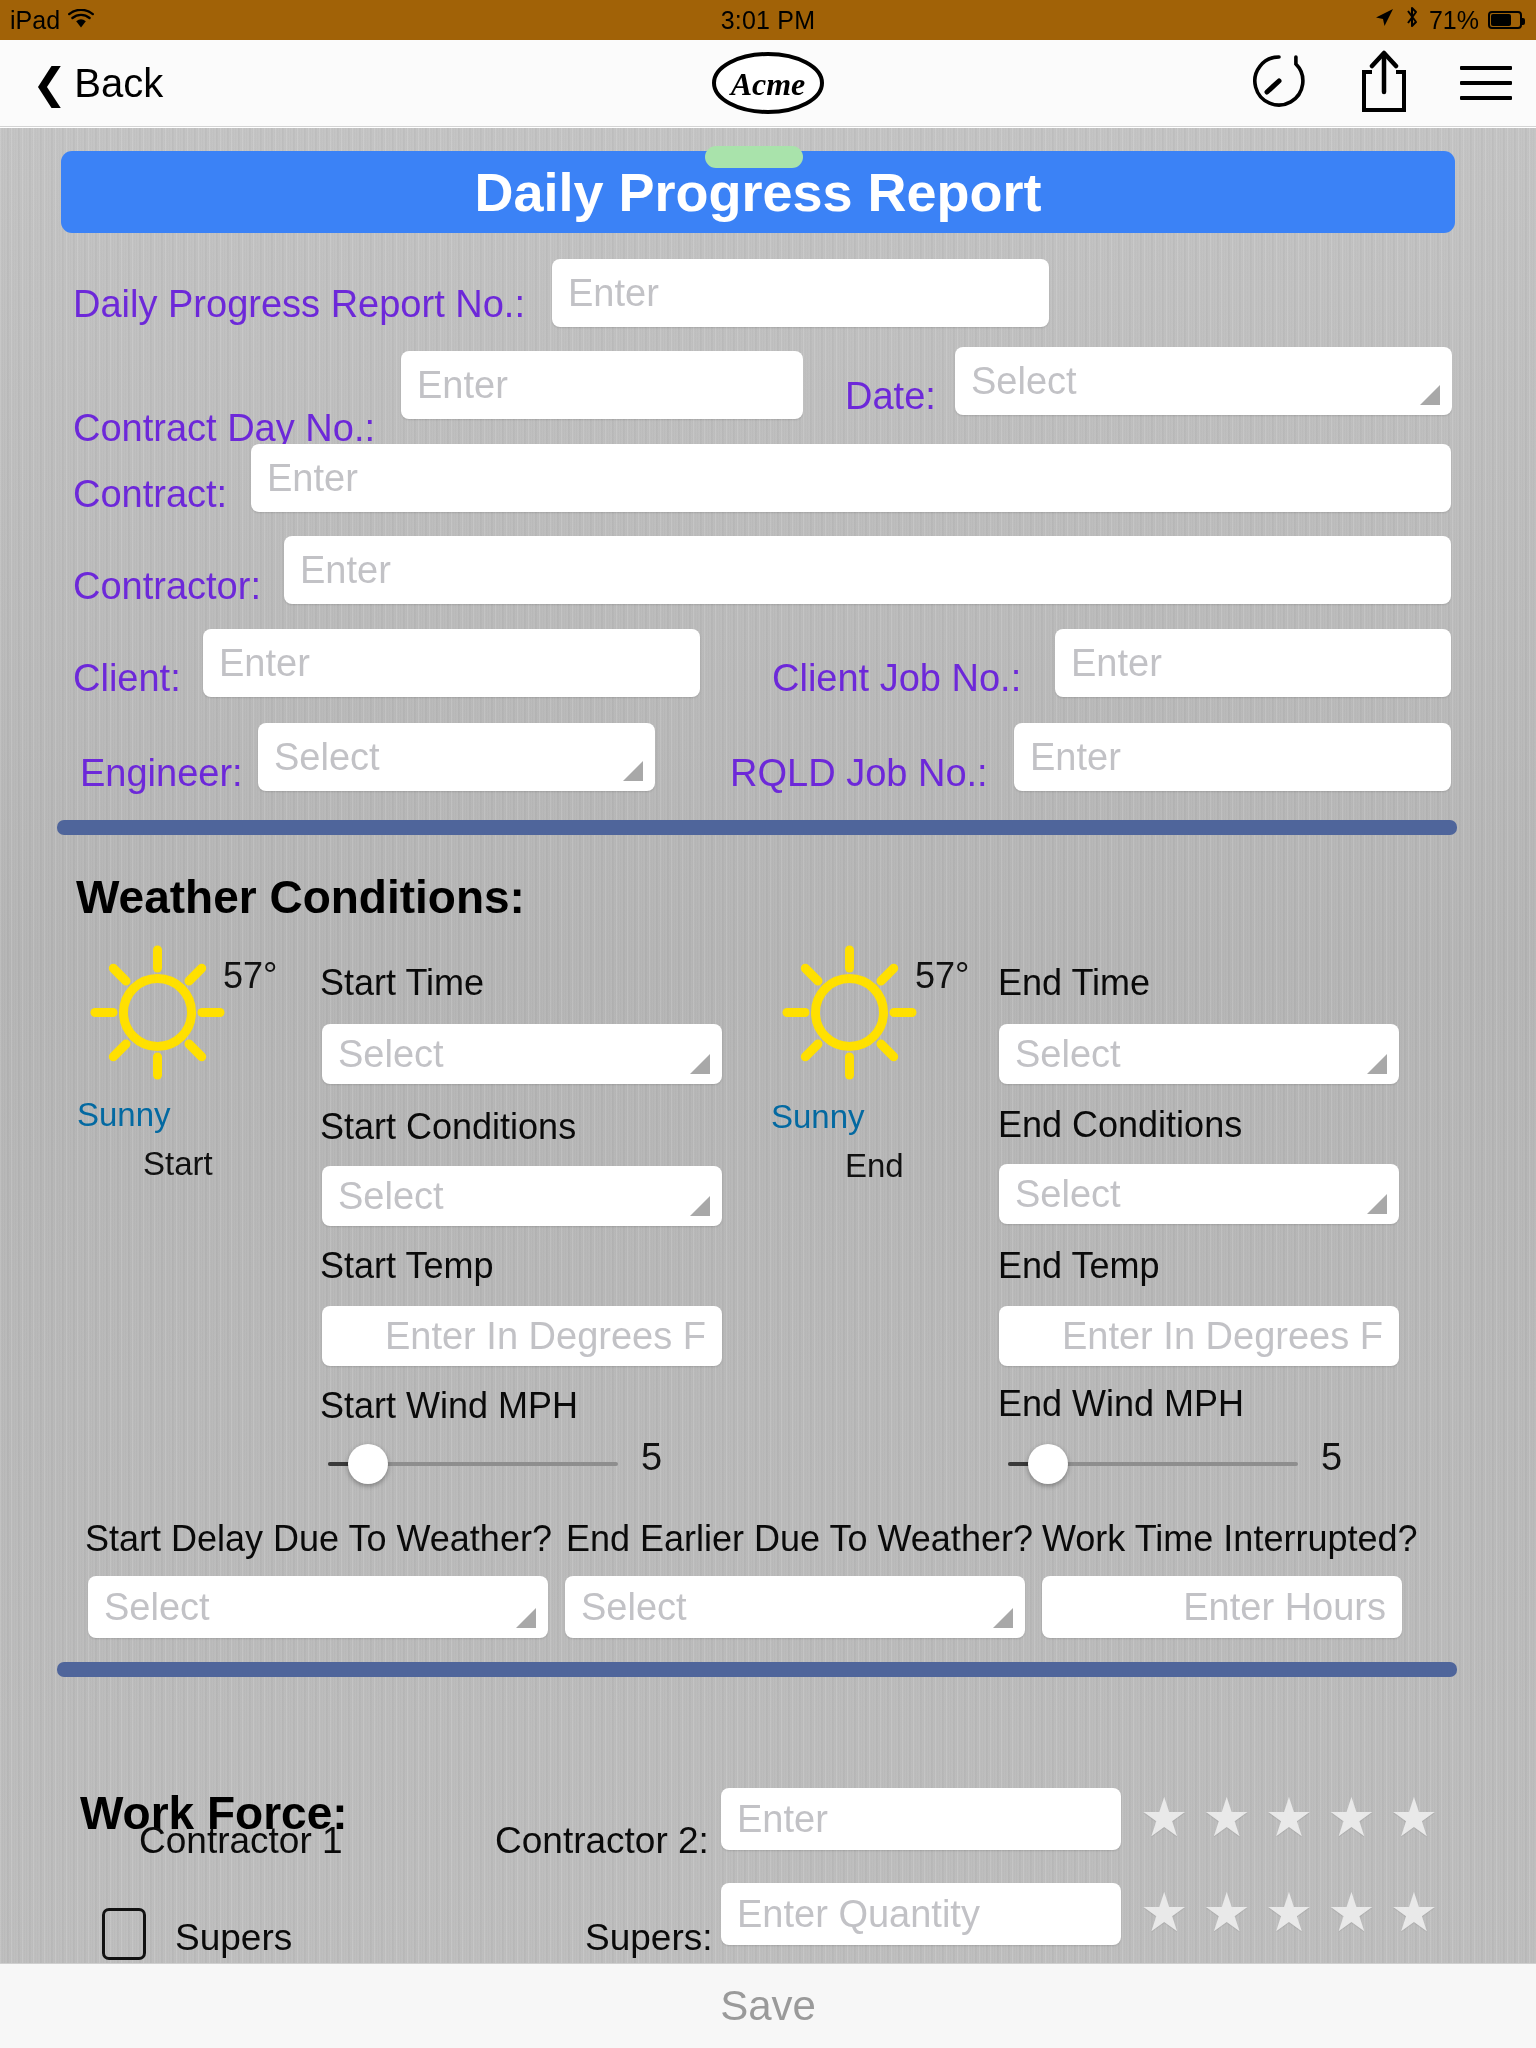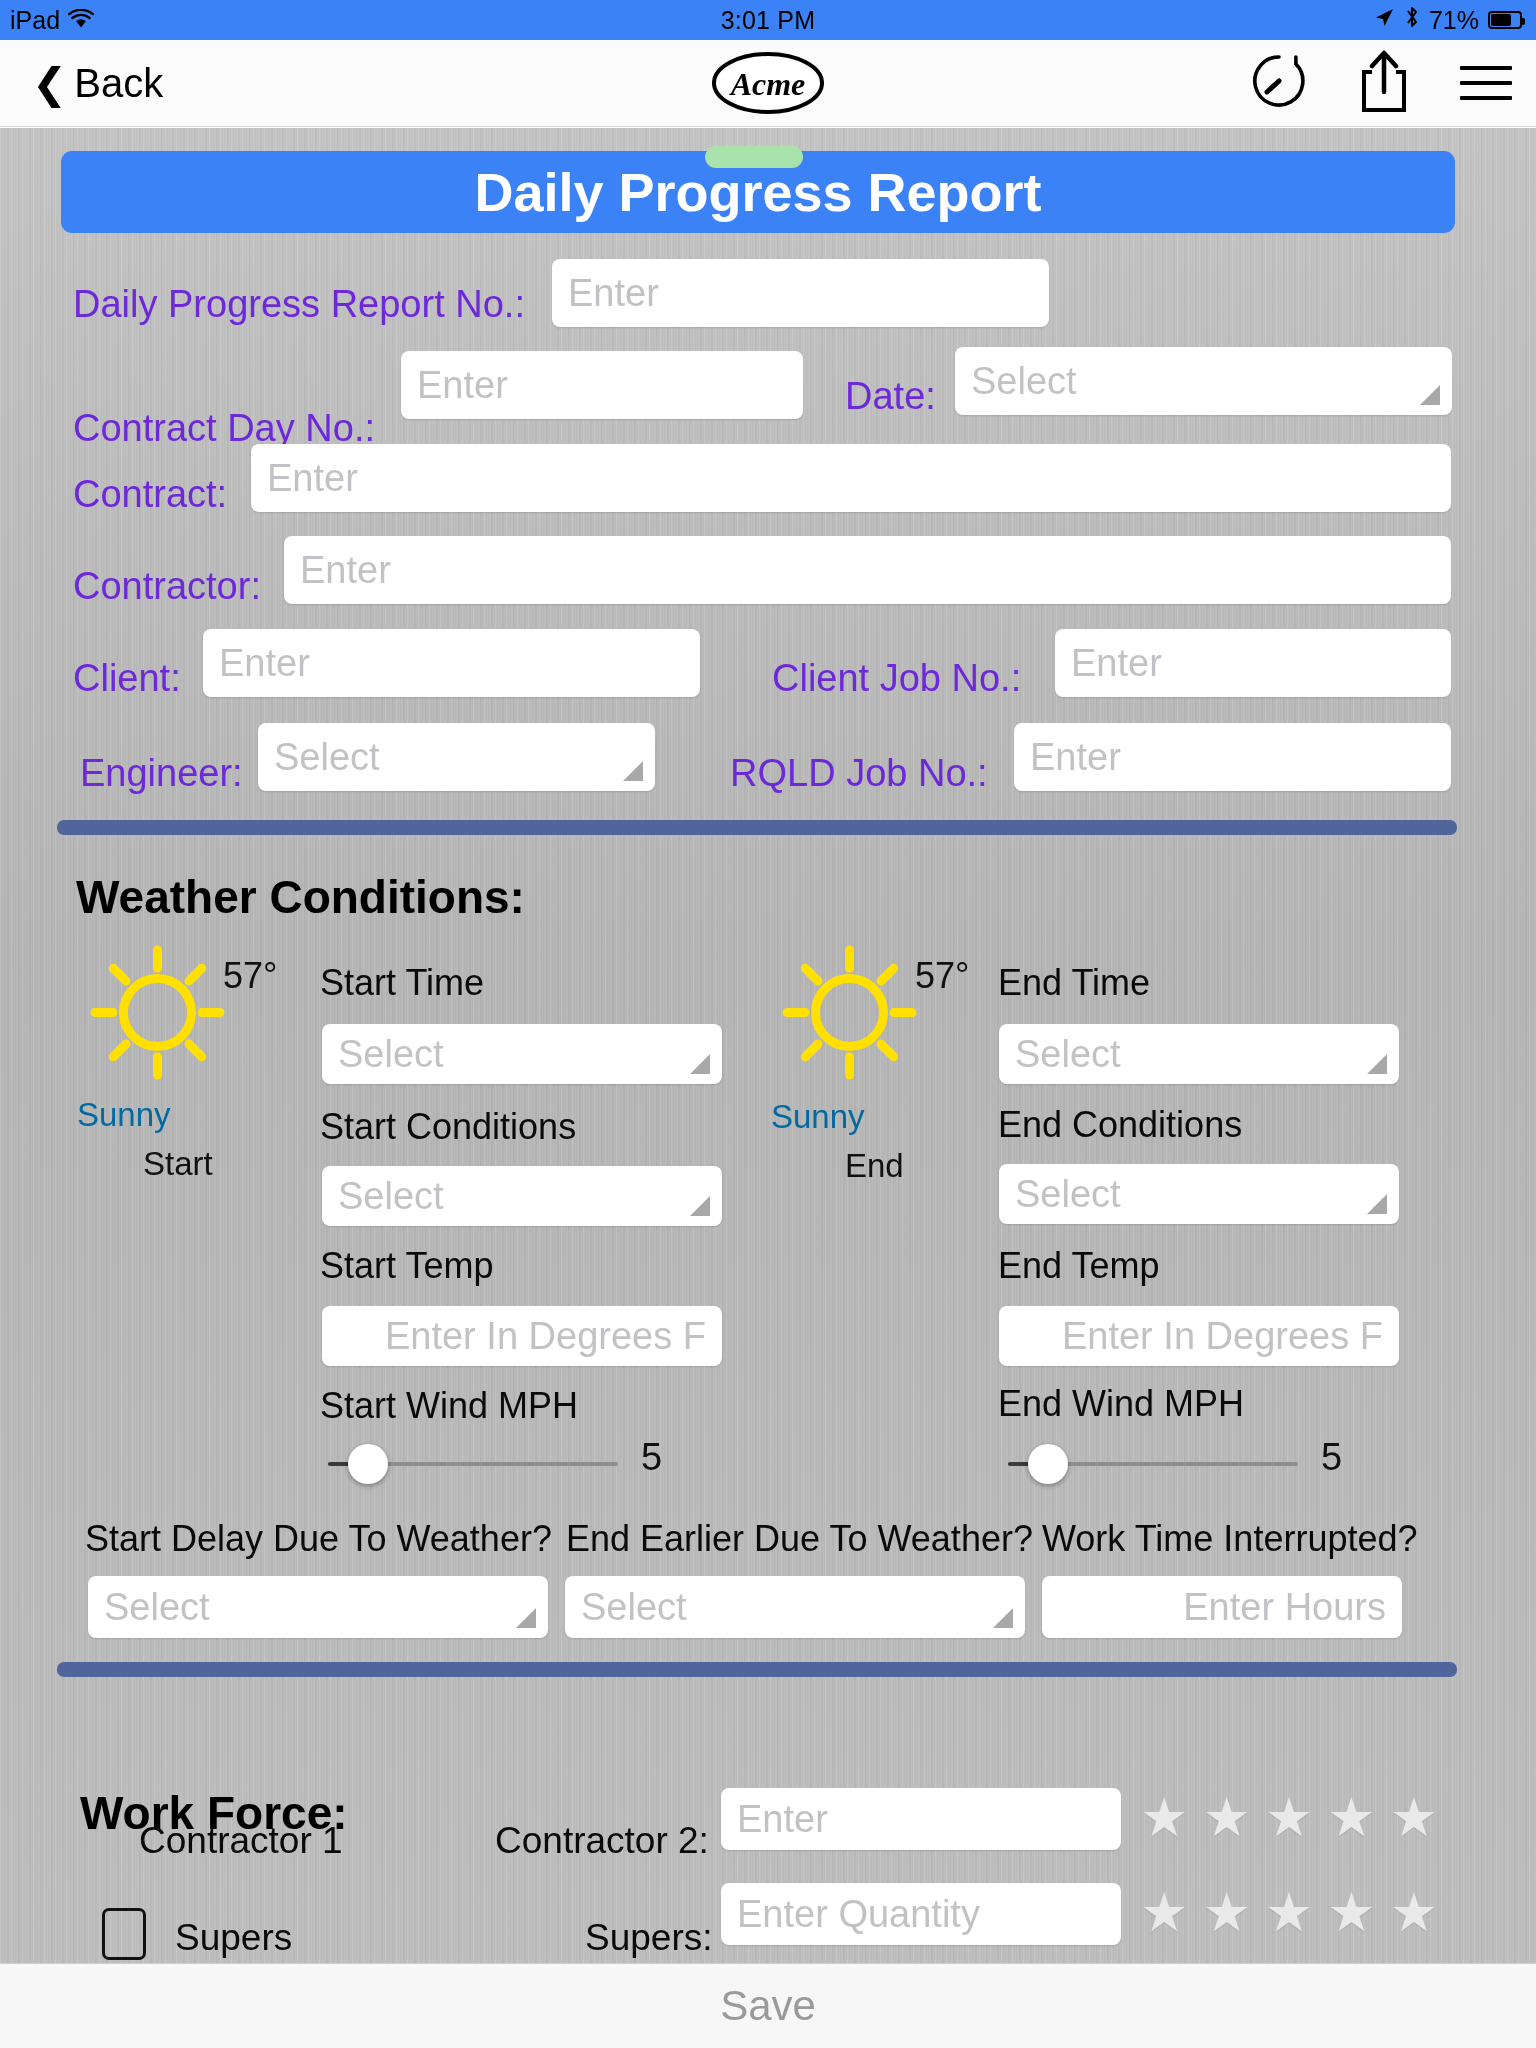--- a/index.html
+++ b/index.html
@@ -15,21 +15,21 @@
     background: #fff;
     position: relative;
   }
 
   
   .status-bar {
     position: absolute;
     top: 0; left: 0;
     width: 1536px;
     height: 40px;
-    background: #3b82f6;
+    background: #a16207;
     display: flex;
     align-items: center;
     font-size: 25px;
     color: #000;
   }
   .sb-left {
     position: absolute;
     left: 10px;
     display: flex;
     align-items: center;

